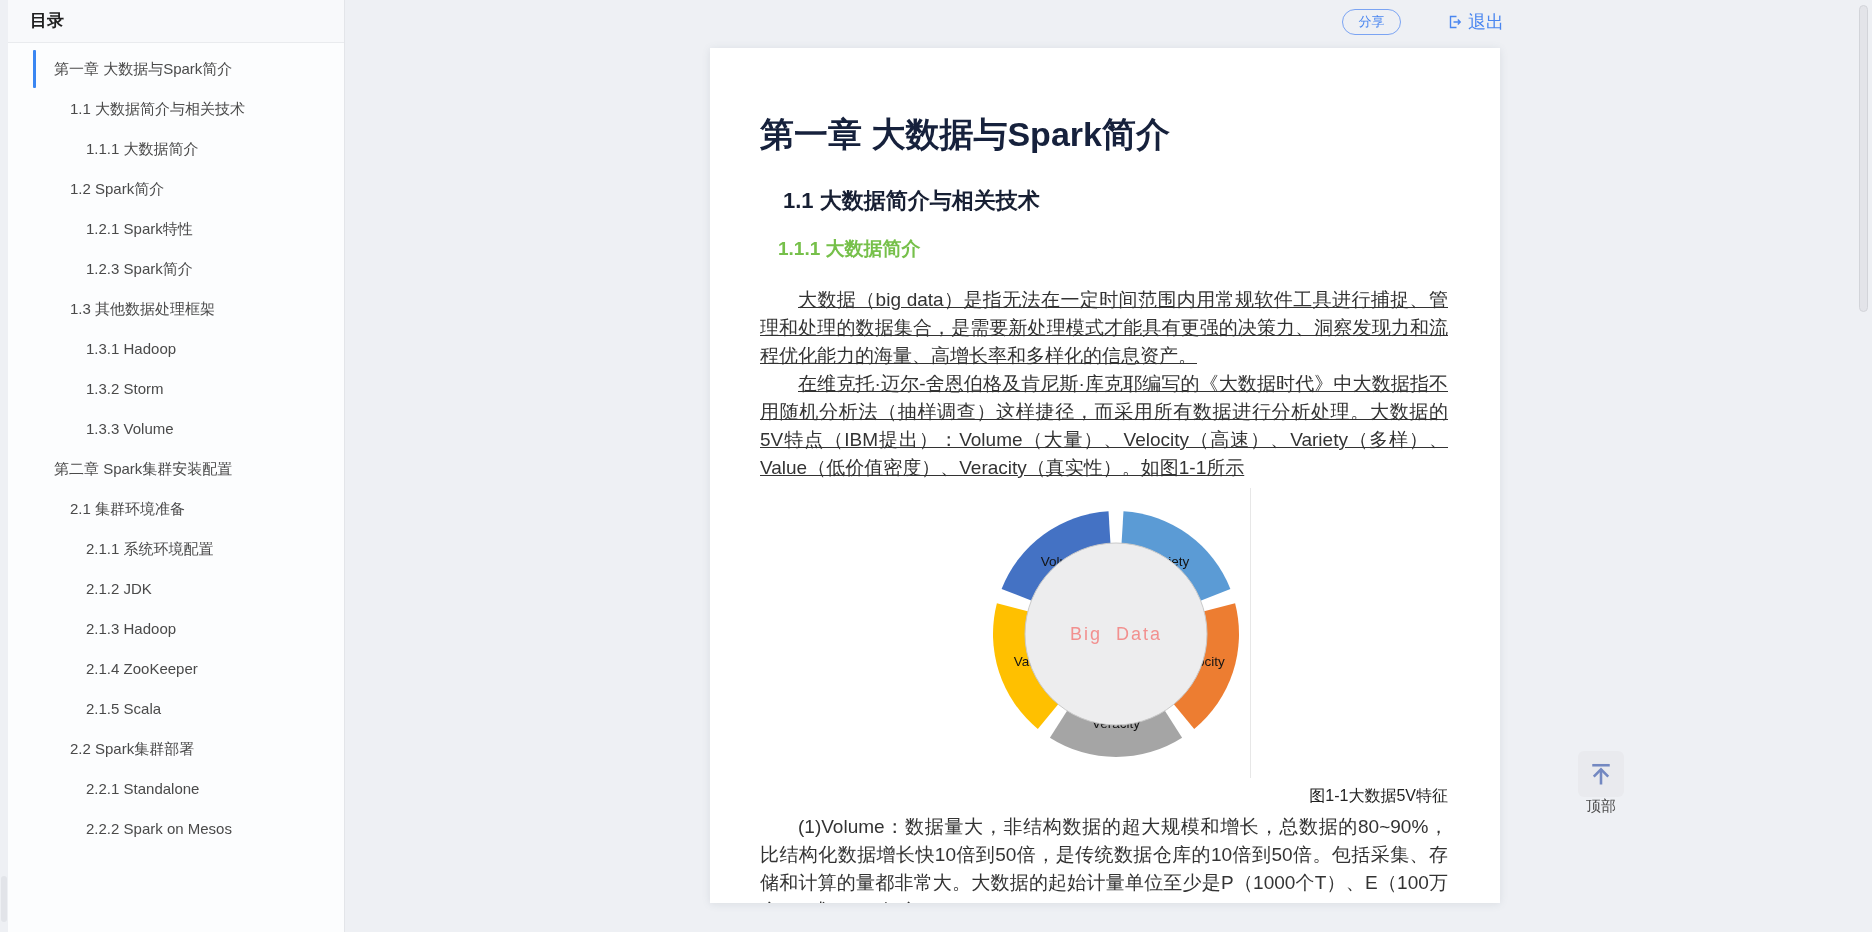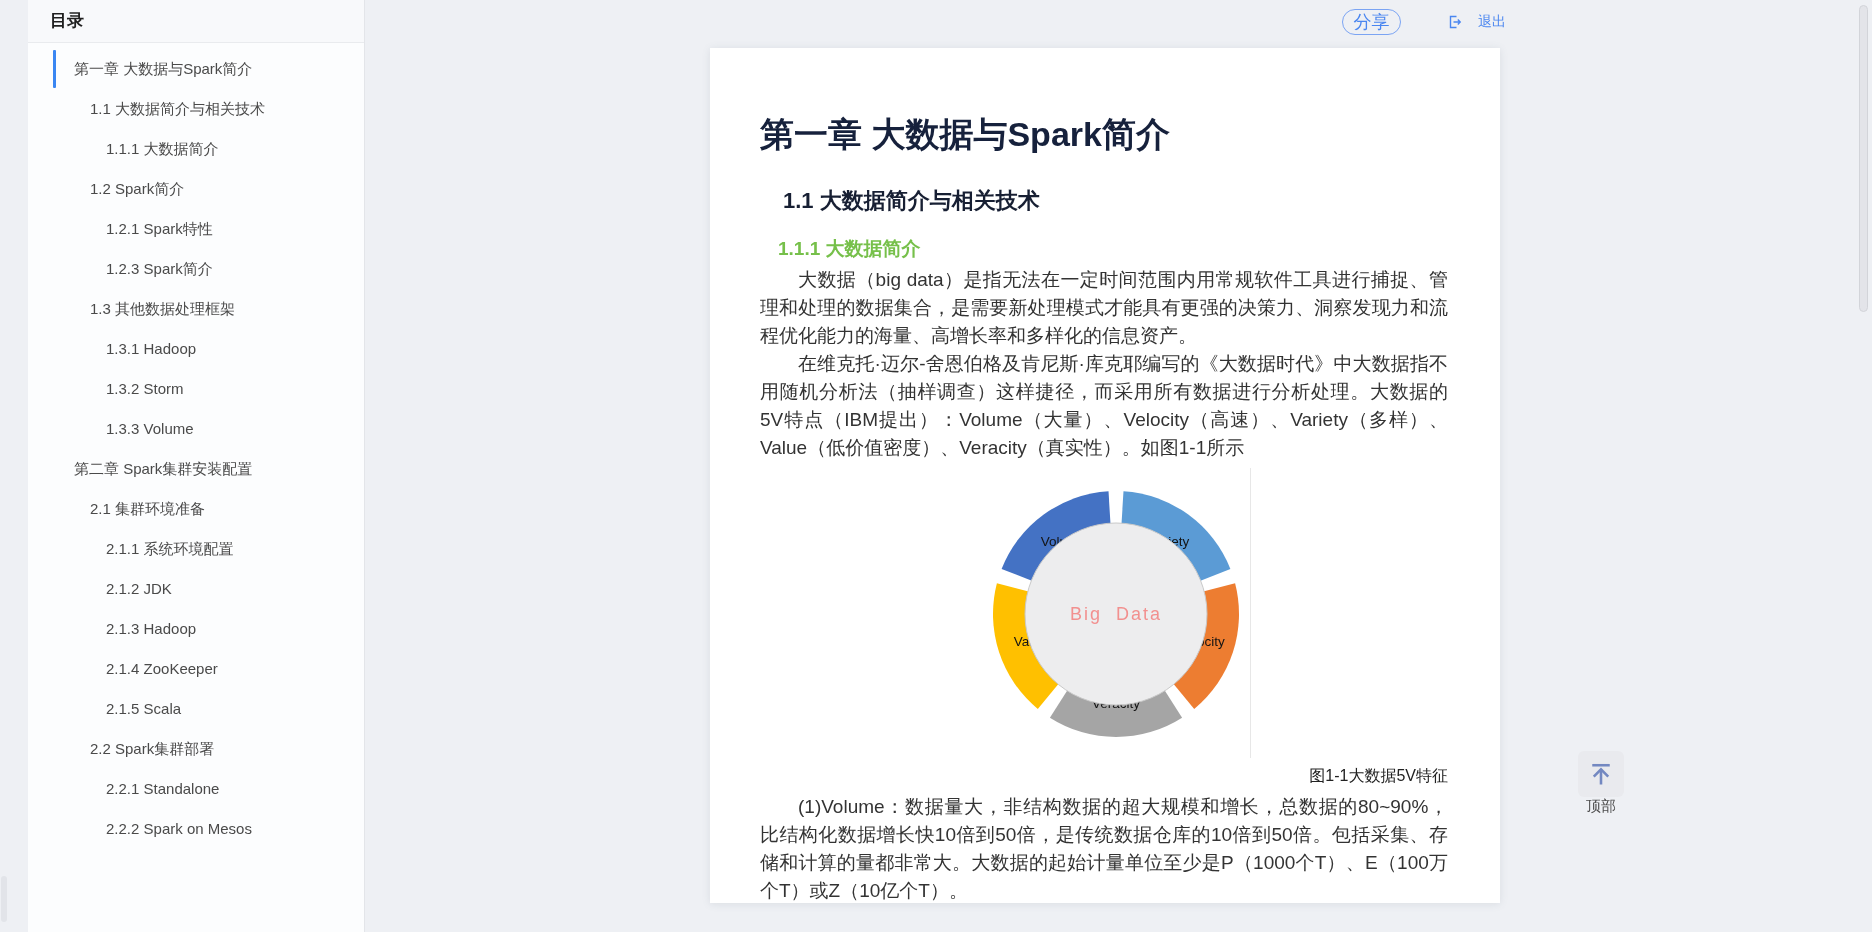--- a/index.html
+++ b/index.html
@@ -7,48 +7,48 @@
   body {
     font-family:"Liberation Sans","DejaVu Sans",sans-serif;
     background:#eef0f4; position:relative; color:#333;
   }
   
   .left-gutter { position:absolute; left:0; top:0; width:8px; height:932px; background:#eef0f4; z-index:5;}
   .left-gutter-thumb { position:absolute; left:1px; top:876px; width:6px; height:46px; background:#e2e4e9; border-radius:3px;}
   
   .sidebar {
     position:absolute; left:8px; top:0; width:337px; height:932px;
-    background:#fcfdfe; border-right:1px solid #e3e5e9; z-index:4;margin-left:20px;
+    background:#fcfdfe; border-right:1px solid #e3e5e9; z-index:4;
   }
   .sidebar-header {
     height:43px; line-height:42px; padding-left:22px; background:#f8f9fb;
     border-bottom:1px solid #e9ebee; font-size:17px; font-weight:bold; color:#1f1f1f;
   }
   .toc-list { padding-top:6px; }
   .toc-item {
     position:relative; height:40px; line-height:40px; font-size:15px; color:#4a4a4a;
     white-space:nowrap; overflow:hidden; cursor:pointer;
   }
   .toc-item.level-1 { padding-left:46px; }
   .toc-item.level-2 { padding-left:62px; }
   .toc-item.level-3 { padding-left:78px; }
   .toc-item .active-bar {
     position:absolute; left:25px; top:1px; width:3px; height:38px;
     background:#3a86f2; border-radius:1px;
   }
   
   .share-btn {
     position:absolute; left:1342px; top:9px; width:59px; height:26px;
-    border:1px solid #7ba4f3; border-radius:14px; color:#4a86f0; font-size:18px;
+    border:1px solid #7ba4f3; border-radius:14px; color:#4a86f0; font-size:13px;
     display:flex; align-items:center; justify-content:center; cursor:pointer;
     background:transparent; z-index:6;
   }
   .exit-btn {
     position:absolute; left:1446px; top:11px; height:22px; display:flex;
-    align-items:center; gap:16px; color:#4a86f0; font-size:14px; cursor:pointer; z-index:6;
+    align-items:center; gap:6px; color:#4a86f0; font-size:18px; cursor:pointer; z-index:6;
   }
   
   .v-scrollbar-thumb {
     position:absolute; left:1859px; top:5px; width:9px; height:307px;
     background:#e3e4e9; border:1px solid #d2d4d9; border-radius:5px; z-index:6;
   }
   
   .back-top { position:absolute; left:1578px; top:751px; width:46px; text-align:center; z-index:6; cursor:pointer;}
   .back-top-box {
     width:46px; height:46px; background:#e9eaee; border-radius:6px;
@@ -58,21 +58,21 @@
   
   .page {
     position:absolute; left:710px; top:48px; width:790px; height:855px;
     background:#ffffff; box-shadow:0 1px 8px rgba(100,110,130,0.14);
     overflow:hidden; z-index:3;
   }
   .page-inner { padding:68px 52px 0 50px; }
   .doc-title { font-size:34px; line-height:36px; font-weight:bold; color:#16213c; }
   .doc-h2 { margin:37px 0 0 23px; font-size:22px; line-height:24px; font-weight:bold; color:#171f33; }
   .doc-h3 { margin:25px 0 0 18px; font-size:19px; line-height:22px; font-weight:bold; color:#76c04a; }
-  .doc-paragraphs-1 { margin-top:6px; }
+  .doc-paragraphs-1 { margin-top:26px;text-decoration:underline; }
   .doc-p { font-size:19px; line-height:28px; color:#333; text-indent:2em; text-align:justify; }
   .figure {
     margin:6px 0 0 228px; width:263px; height:290px;
     border-right:1px solid #e7e7e7;
   }
   .figure svg { display:block; }
   .figure-caption { margin-top:8px; text-align:right; font-size:16px; color:#222; }
   .doc-paragraphs-2 { margin-top:6px; }
 </style>
 </head>

